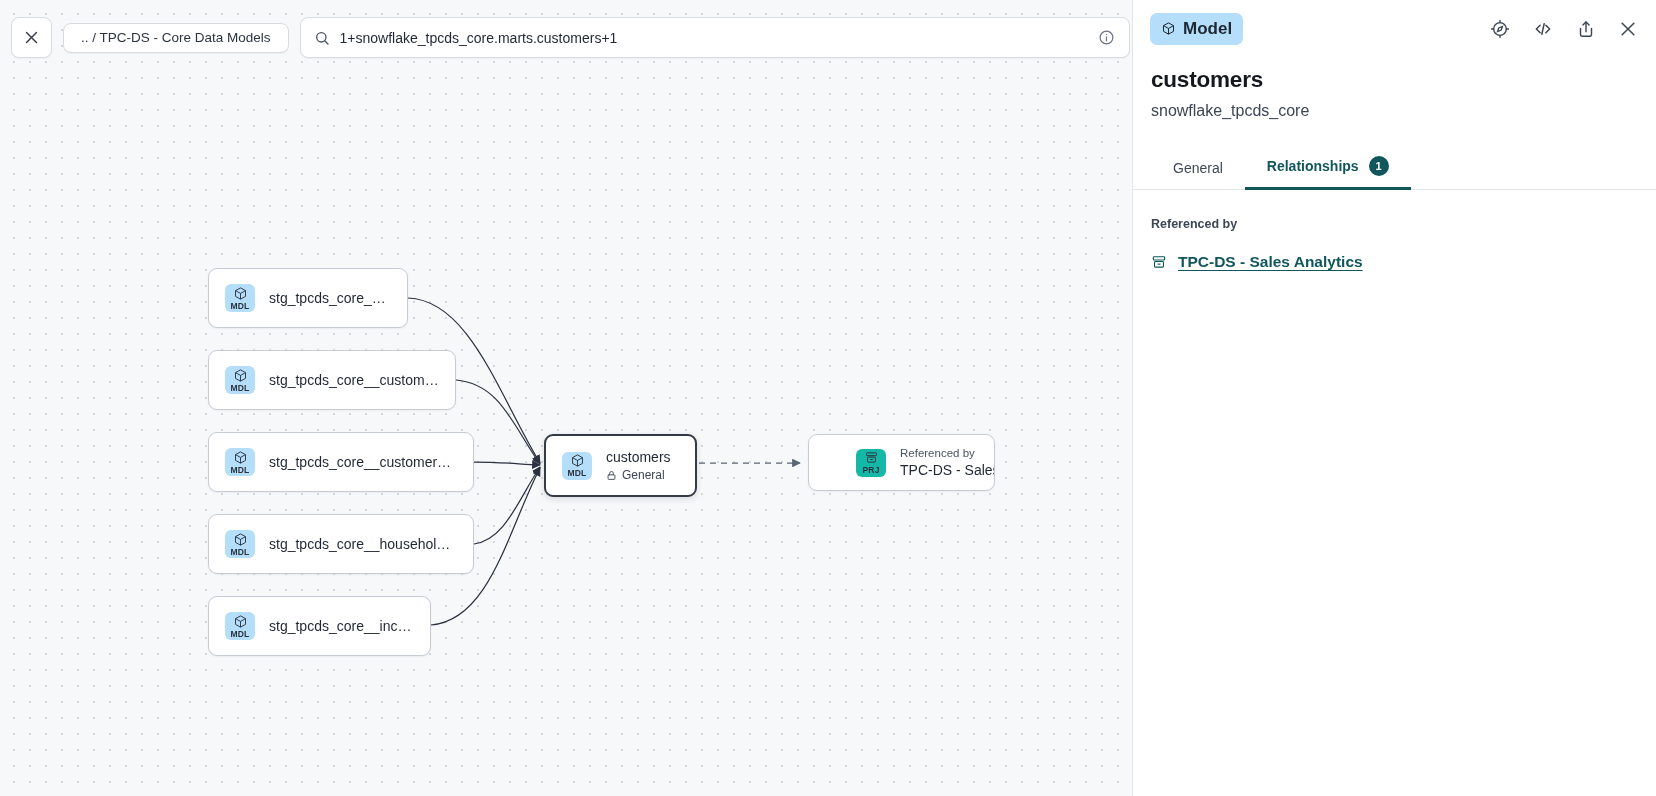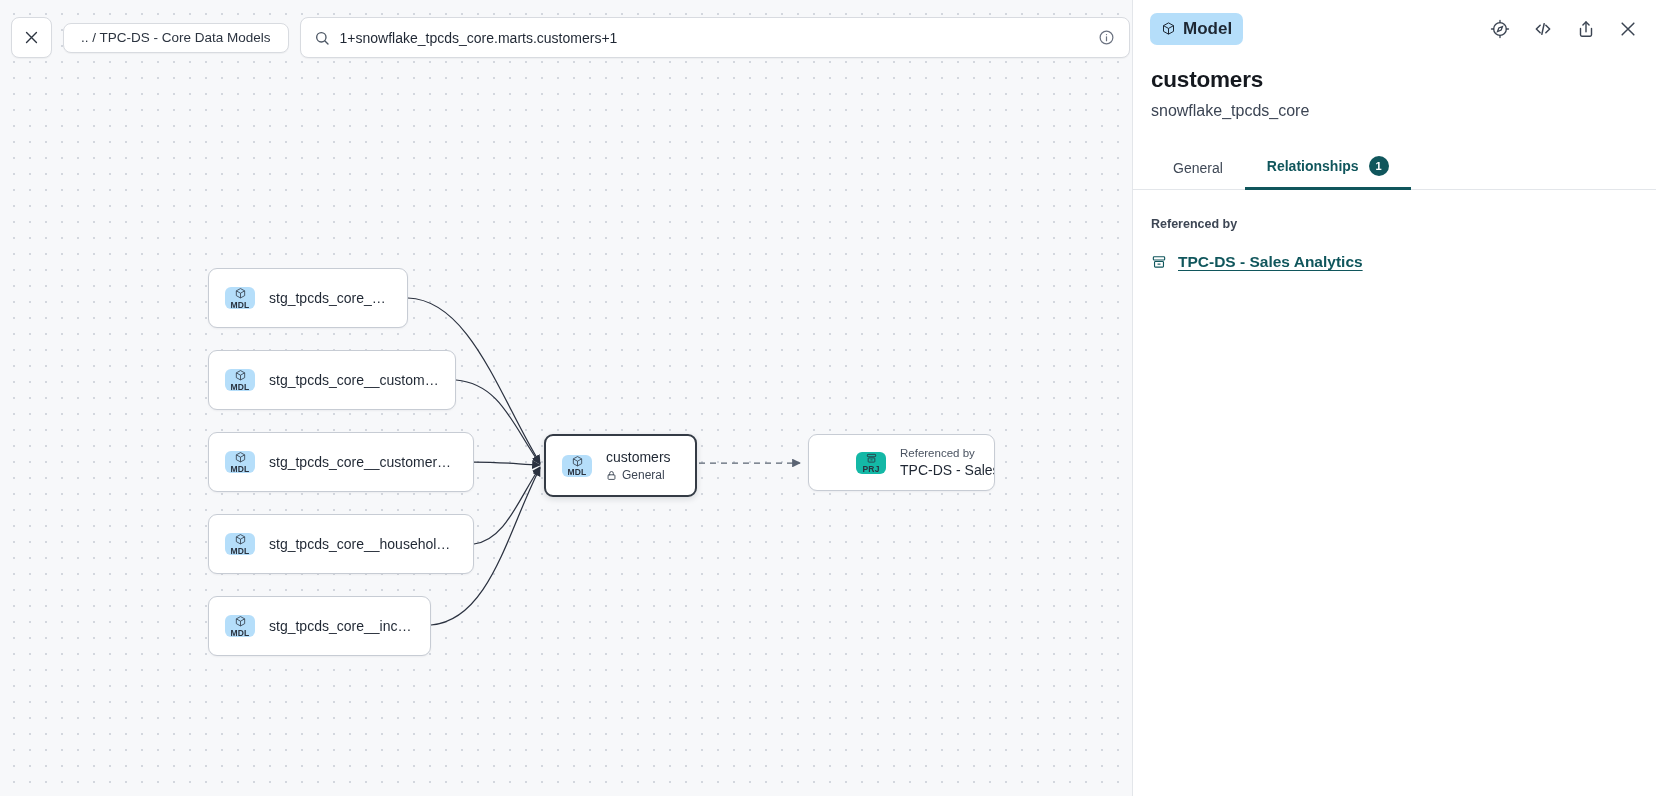--- a/index.html
+++ b/index.html
@@ -86,21 +86,21 @@
     cursor: pointer;
     z-index: 5;
     overflow: hidden;
   }
   .node.selected {
     border: 2px solid #343b45;
     box-shadow: 0 2px 6px rgba(20,25,35,0.14);
   }
   .badge {
     flex: 0 0 auto;
-    width: 30px; height: 22px;
+    width: 30px; height: 28px;
     border-radius: 6px;
     display: flex; flex-direction: column;
     align-items: center; justify-content: center;
     gap: 1px;
     margin-right: 14px;
   }
   .badge-mdl { background: #b5defa; }
   .badge-prj { background: #14b8a6; margin-left: 31px; }
   .badge-txt {
     font-size: 8.5px; font-weight: 700; letter-spacing: .2px;

